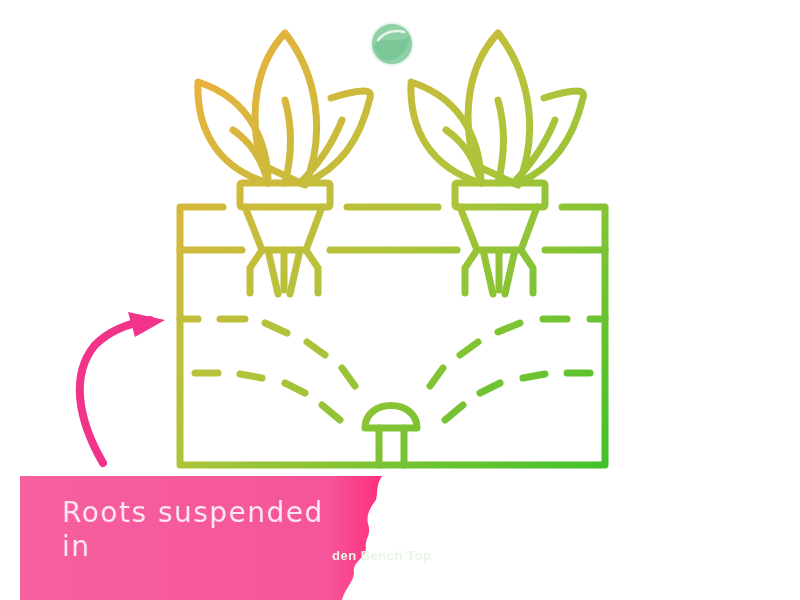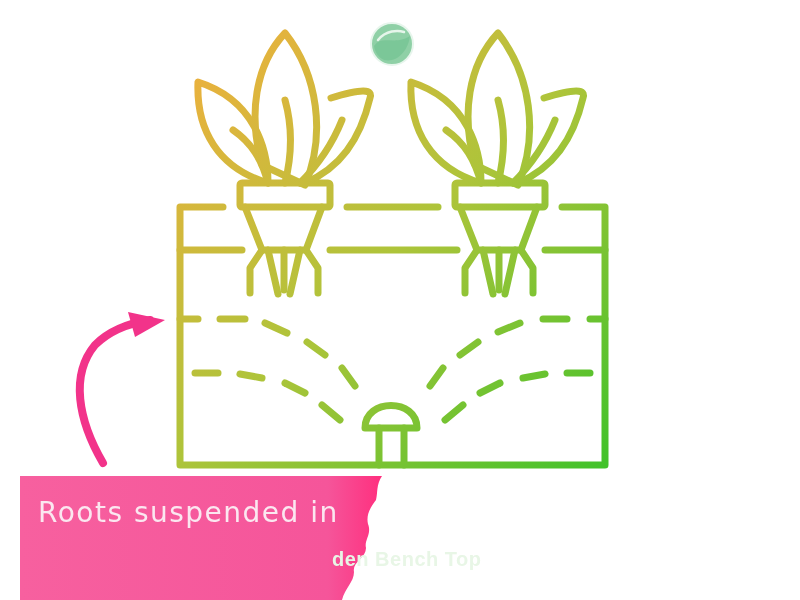--- a/index.html
+++ b/index.html
@@ -1,28 +1,28 @@
 <!DOCTYPE html>
 <html><head>
   <meta charset="utf-8">
   <style>
     html, body { margin: 0; padding: 0; background: #ffffff; }
     body { width: 800px; height: 600px; position: relative; overflow: hidden; font-family: "DejaVu Sans", sans-serif; }
     #stage { position: absolute; left: 0; top: 0; width: 800px; height: 600px; }
     .watermark {
       position: absolute; left: 332px; top: 548px;
       font-family: "Liberation Sans", sans-serif; font-weight: bold;
-      font-size: 20px; color: #e8f6e6; letter-spacing: 0.5px;
+      font-size: 13px; color: #e8f6e6; letter-spacing: 0.5px;
     }
     .label-text {
       position: absolute; left: 38px; top: 496px; width: 320px;
       font-family: "DejaVu Sans", sans-serif; font-size: 28px; line-height: 34px;
       color: #fbe7f0; letter-spacing: 1.5px; font-weight: normal;
     }
-    .label-text span { display: block; }
+    .label-text span { display: block; margin-left: 24px; }
     .label-text .l2 { padding-left: 6px; }
   </style>
 </head>
 <body>
 
 <svg id="stage" width="800" height="600" viewBox="0 0 800 600" xmlns="http://www.w3.org/2000/svg">
   <defs>
     <linearGradient id="g" x1="180" y1="30" x2="610" y2="470" gradientUnits="userSpaceOnUse">
       <stop offset="0" stop-color="#f3ae3e"></stop>
       <stop offset="0.5" stop-color="#aec43a"></stop>

